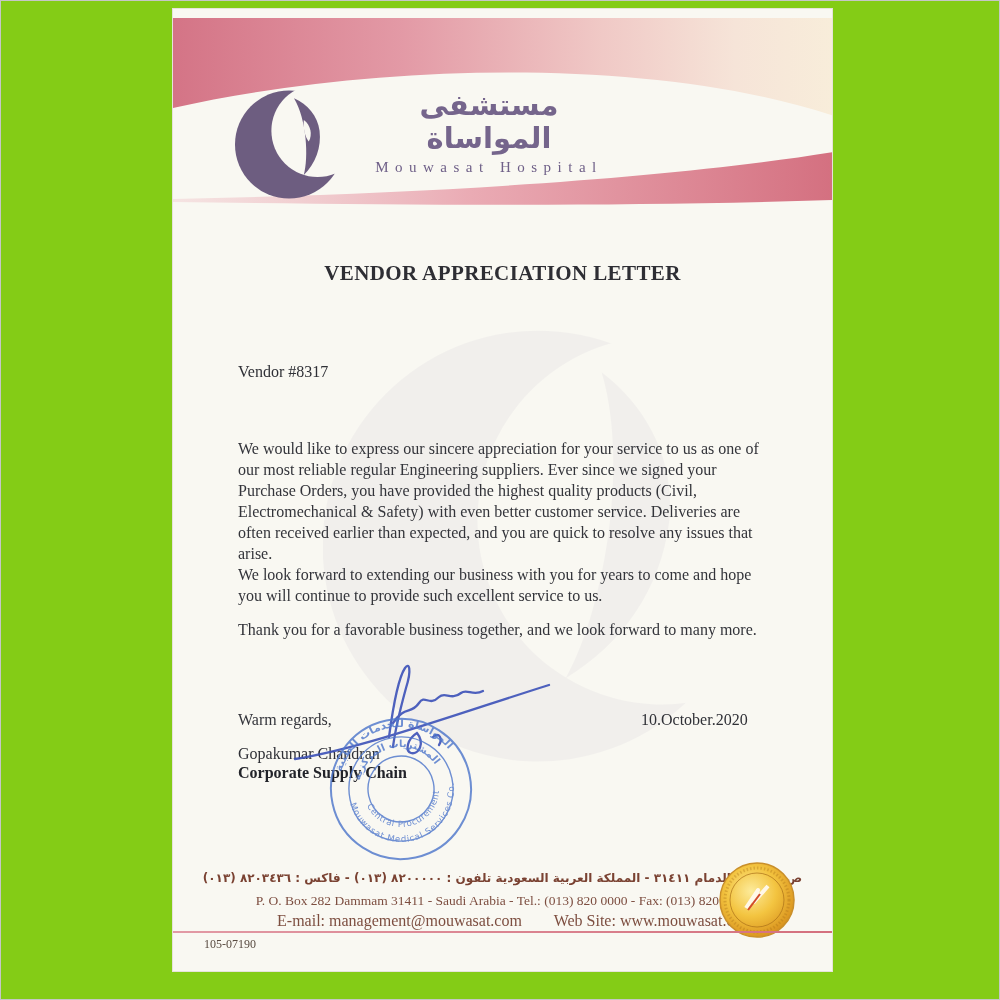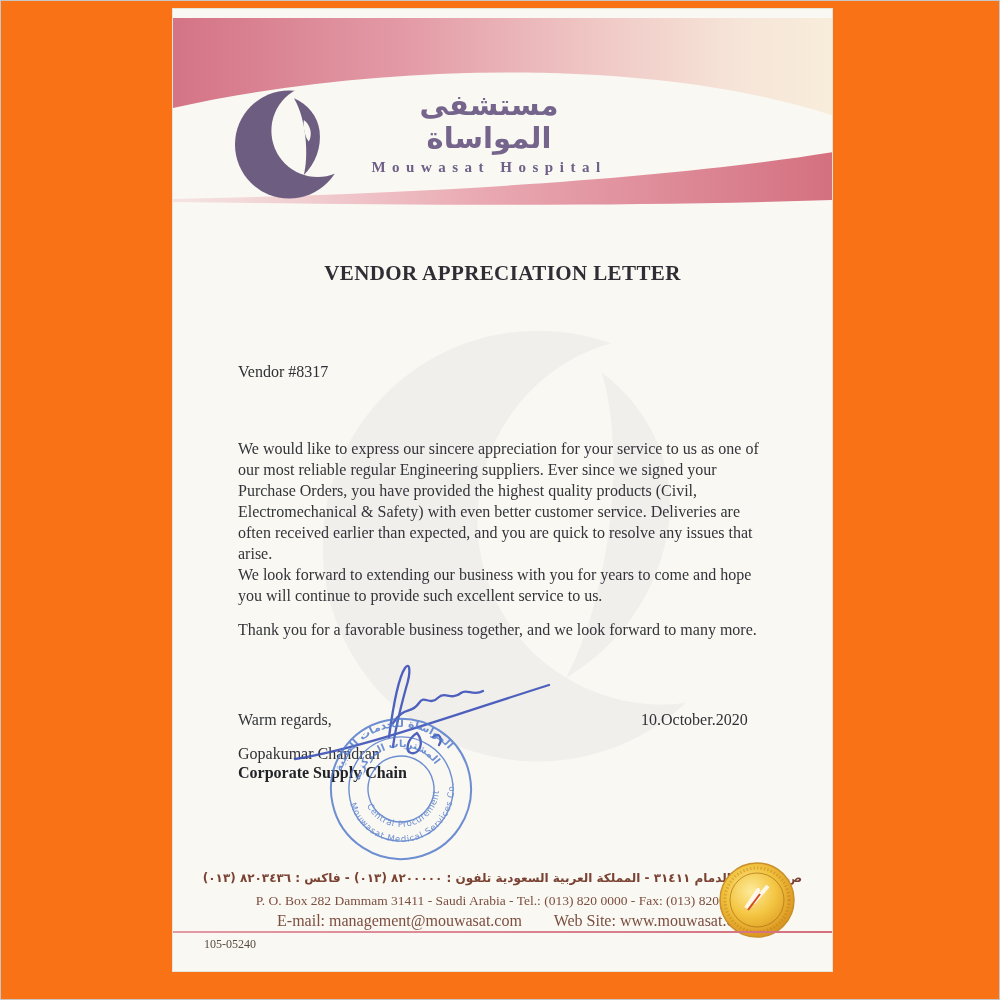--- a/index.html
+++ b/index.html
@@ -1,27 +1,27 @@
 <!DOCTYPE html>
 <html><head>
 <meta charset="utf-8">
 <style>
   html,body{margin:0;padding:0;background:#ffffff;}
-  .canvas{position:relative;width:1000px;height:1000px;background:#f97316;
+  .canvas{position:relative;width:1000px;height:1000px;background:#84cc16;
           box-shadow:inset 0 0 0 1px #c6c6c6;overflow:hidden;
           font-family:"Liberation Serif",serif;}
   .paper{position:absolute;left:172px;top:8px;width:661px;height:964px;
          background:#f9f8f2;border:1px solid #e6e3da;box-sizing:border-box;overflow:hidden;}
   .header-band{position:absolute;left:0;top:-1px;width:661px;height:210px;}
   .logo{position:absolute;left:62px;top:72px;width:118px;height:126px;}
   .brand{position:absolute;left:182px;top:80px;width:268px;text-align:center;}
   .brand-ar{font-family:"DejaVu Sans",sans-serif;font-size:29px;line-height:1.15;
             color:#75658c;direction:rtl;font-weight:600;}
   .brand-en{font-family:"Liberation Serif",serif;font-size:15px;letter-spacing:6.5px;
-            color:#6f6088;font-weight:700;margin-top:3px;white-space:nowrap;}
+            color:#6f6088;font-weight:400;margin-top:3px;white-space:nowrap;}
   .watermark{position:absolute;left:150px;top:290px;width:470px;height:500px;opacity:0.055;}
   .title{position:absolute;left:0;top:252px;width:100%;text-align:center;
          font-size:21px;font-weight:700;letter-spacing:0.4px;color:#2e2e34;}
   .addr{position:absolute;left:65px;top:352px;font-size:16px;line-height:21px;color:#2f3036;}
   .addr .a1{font-weight:700;color:#26272c;}
   .para{position:absolute;left:65px;width:560px;font-size:16px;line-height:21px;
         color:#33343a;white-space:pre;}
   .p1{top:429px;}.p2{top:555px;}.p3{top:610px;}
   .closing{position:absolute;left:65px;top:702px;font-size:16px;color:#33343a;}
   .date{position:absolute;left:468px;top:702px;font-size:16px;color:#2f3036;text-align:right;}
@@ -171,15 +171,15 @@
         </radialGradient>
       </defs>
       <circle cx="39" cy="39" r="37" fill="url(#gGold)" stroke="#c98f2a" stroke-width="1.5"></circle>
       <circle cx="39" cy="39" r="27" fill="none" stroke="#a96f18" stroke-width="1" opacity="0.7"></circle>
       <circle cx="39" cy="39" r="32" fill="none" stroke="#a96f18" stroke-width="3" opacity="0.35" stroke-dasharray="1.5 2"></circle>
       <path d="M28,47 L40,29 L36,41 L50,25" fill="none" stroke="#fff8e8" stroke-width="4" stroke-linejoin="round"></path>
       <path d="M30,49 L42,33" fill="none" stroke="#d14a2a" stroke-width="2"></path>
     </svg>
 
     <div class="rule"></div>
-    <div class="scan-code">105-05240</div>
+    <div class="scan-code">105-07190</div>
   </div>
 </div>
 
 </body></html>

